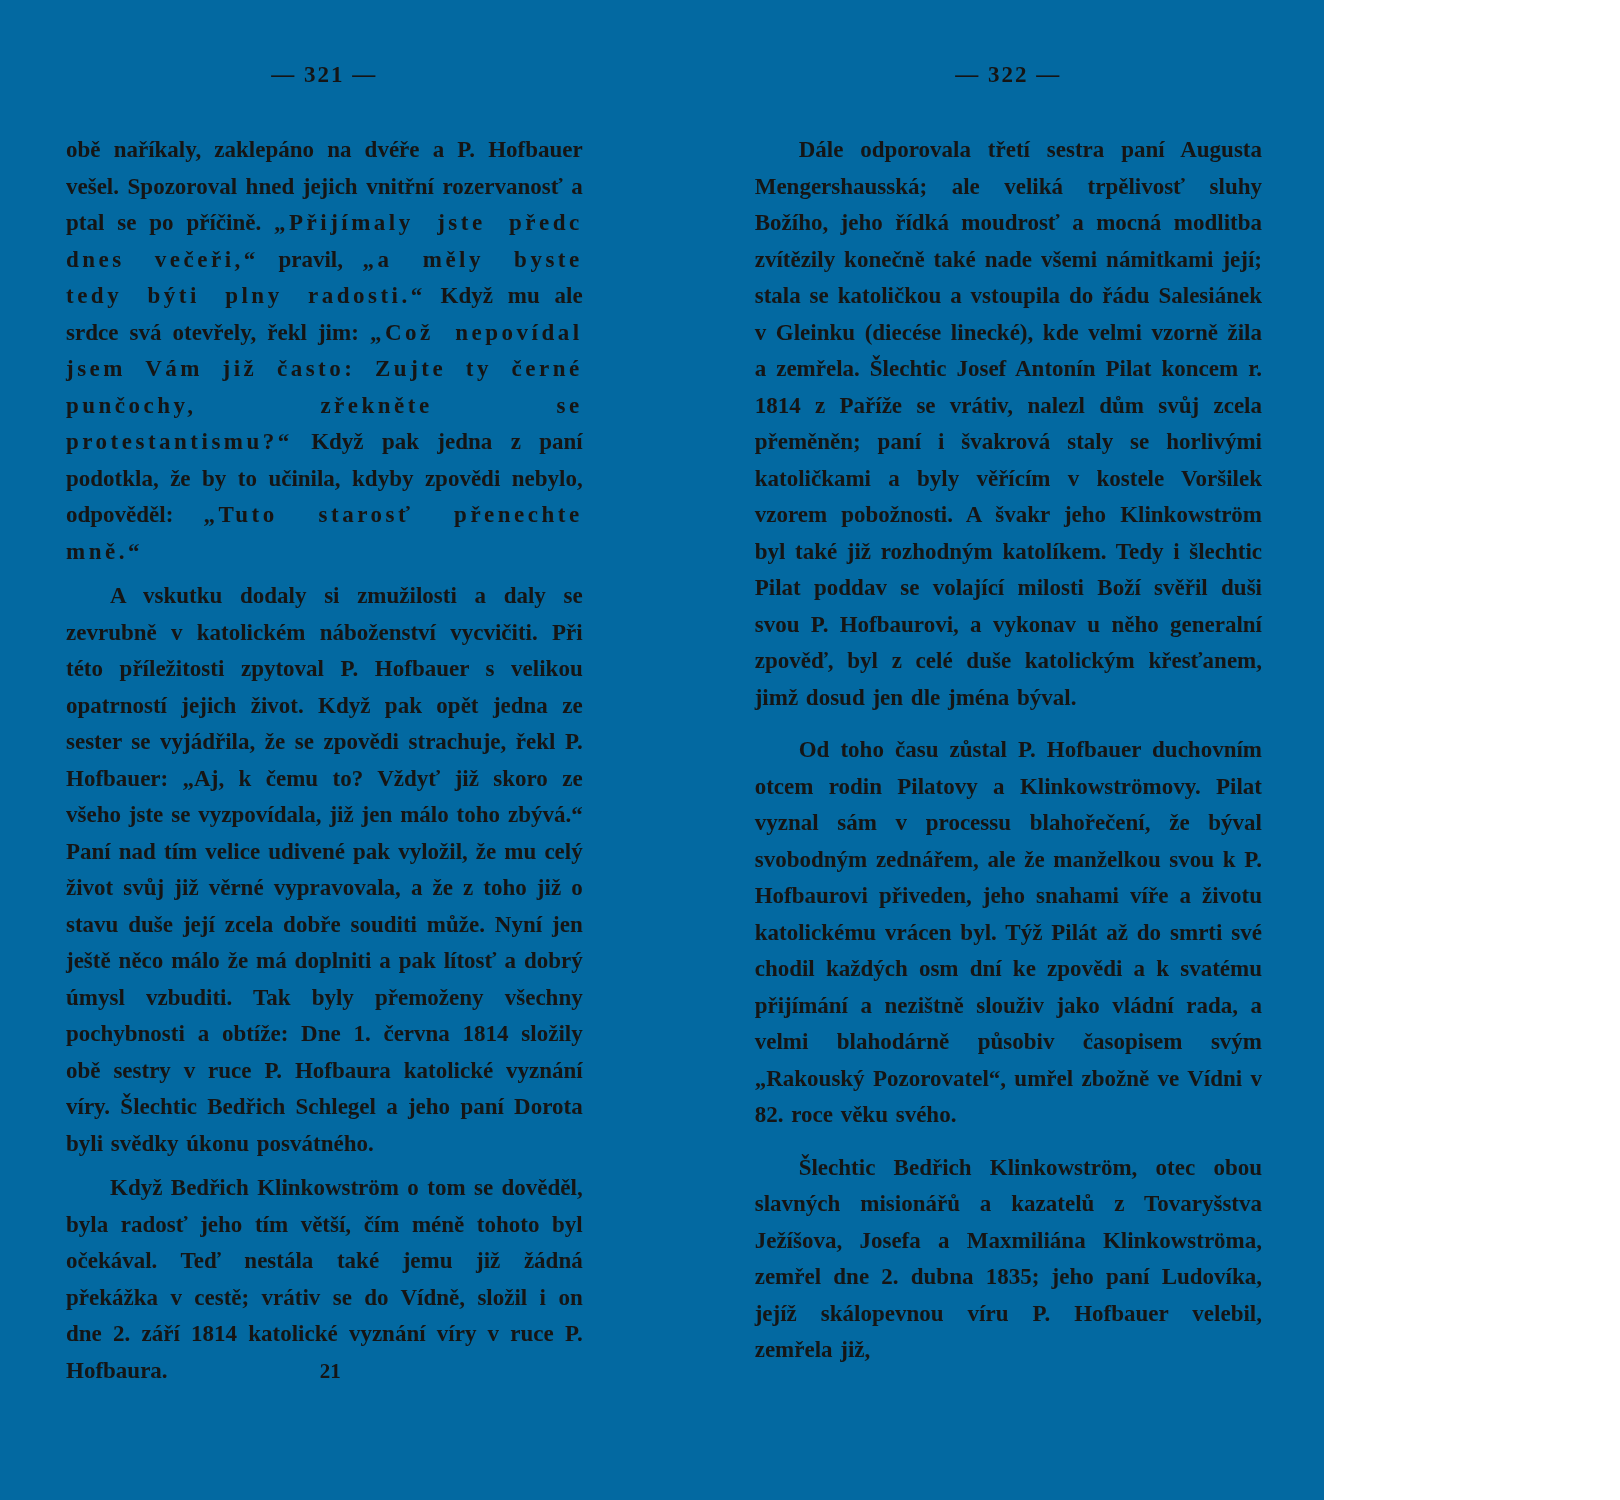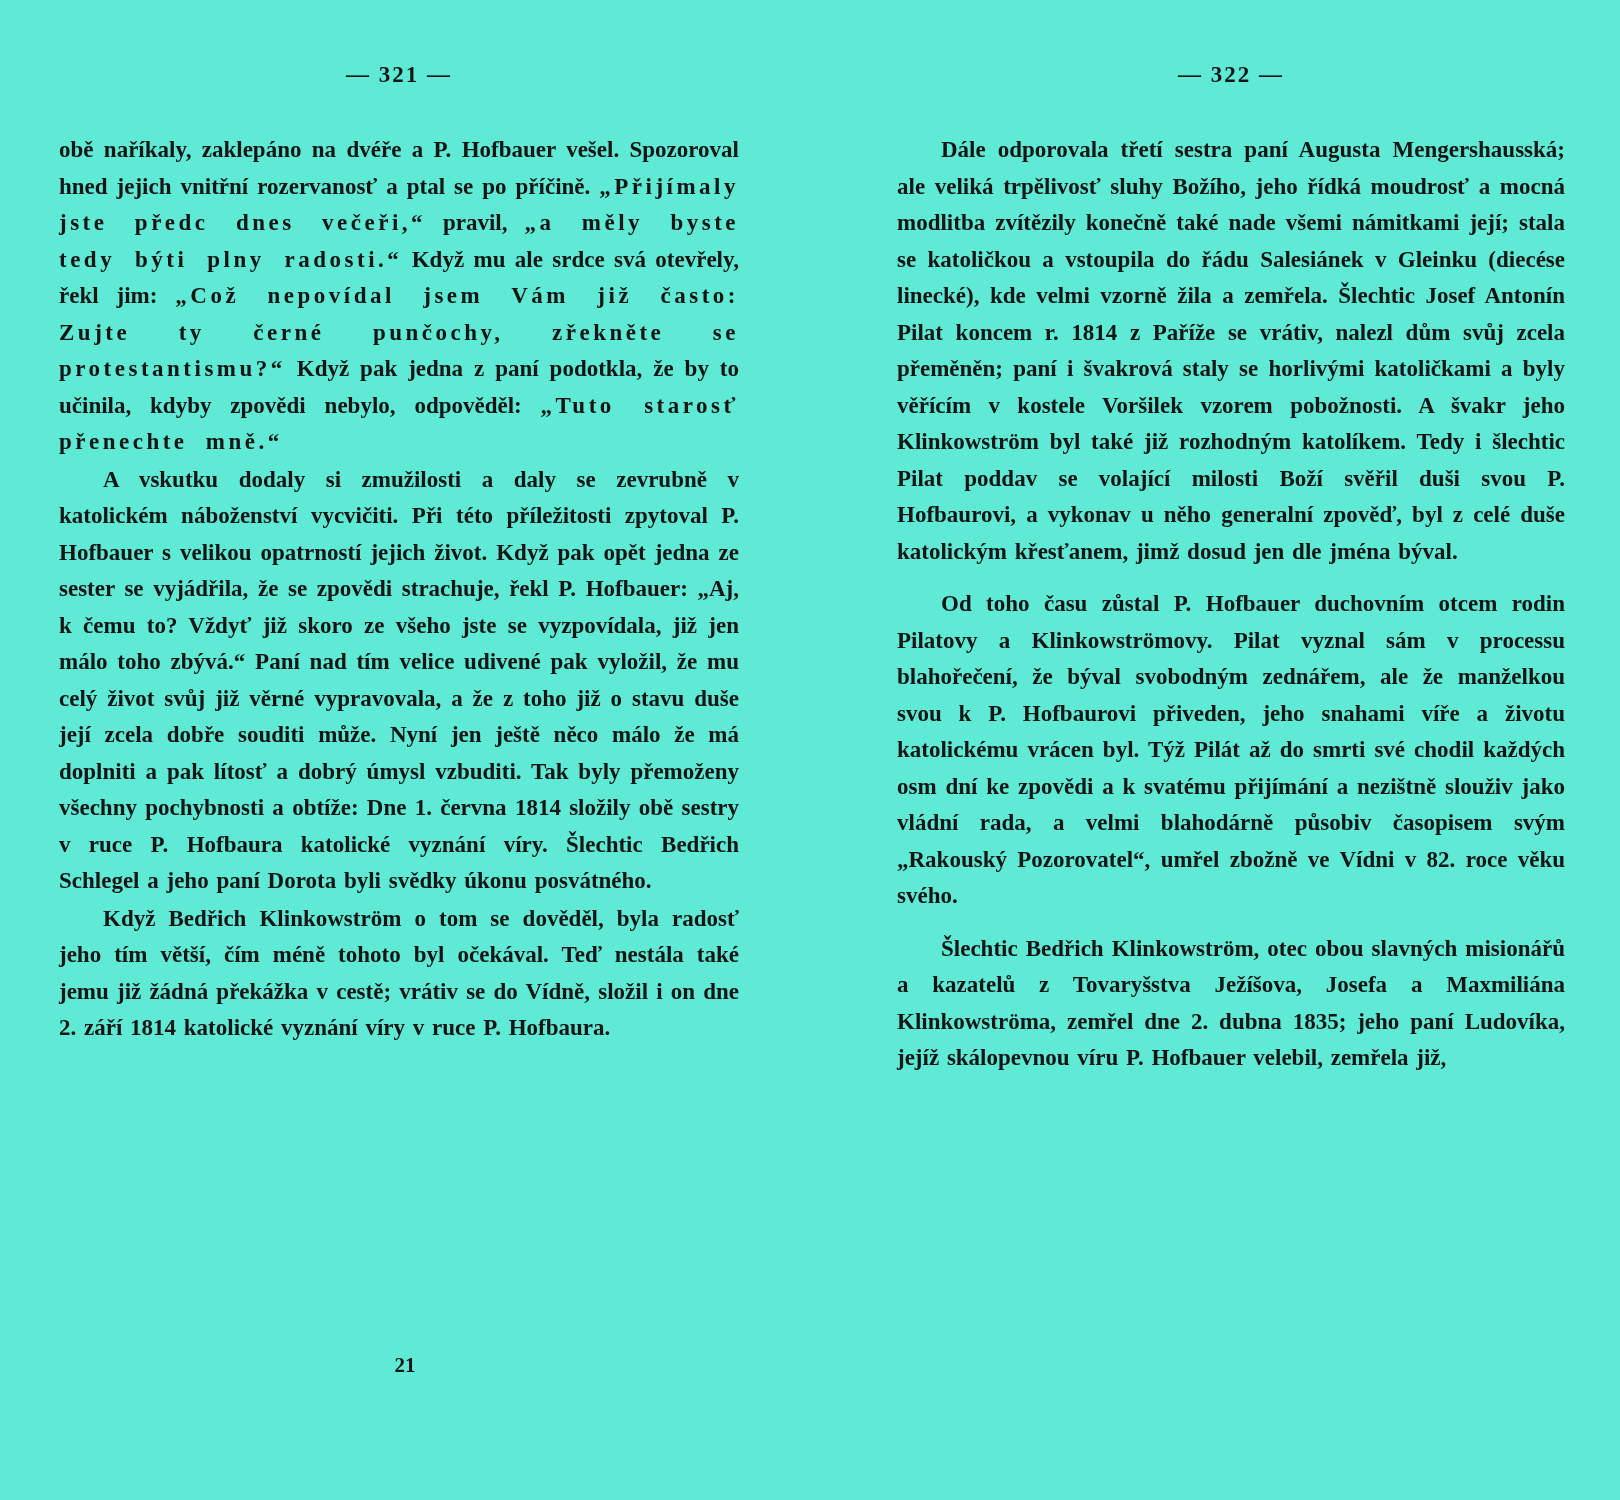--- a/index.html
+++ b/index.html
@@ -8,23 +8,23 @@
     background: #ffffff;
   }
   body {
     width: 1620px;
     height: 1500px;
     font-family: "Liberation Serif", "DejaVu Serif", serif;
     color: #151515;
   }
   .spread {
     display: flex;
-    width: 1620px;
+    width: 1324px;
     height: 1500px;
-    background: #5eead4;
+    background: #0369a1;
     overflow: hidden;
     justify-content: space-between;
   }
   .page {
     box-sizing: border-box;
     width: 810px;
     position: relative;
   }
   .page-left  { padding: 62px 70px 0 58px; }
   .page-right { padding: 62px 54px 12px 86px; }
@@ -40,39 +40,39 @@
 
   .page-body {
     font-size: 23px;
     line-height: 36.5px;
     font-weight: bold;
     text-align: justify;
     word-spacing: 2px;
   }
 
   .page-body p {
-    margin: 1px;
+    margin: 8px;
   }
   .page-body p.indent {
     text-indent: 44px;
   }
   .page-right .page-body p + p {
     margin-top: 16px;
   }
 
   .spaced {
     letter-spacing: 3.5px;
     word-spacing: 9px;
   }
 
   .page-footer {
     position: absolute;
     left: 0;
     right: 0;
-    bottom: 122px;
+    bottom: 116px;
     text-align: center;
     font-size: 21px;
     font-weight: bold;
   }
 </style>
 </head>
 <body>
 
 <div class="spread">
 

